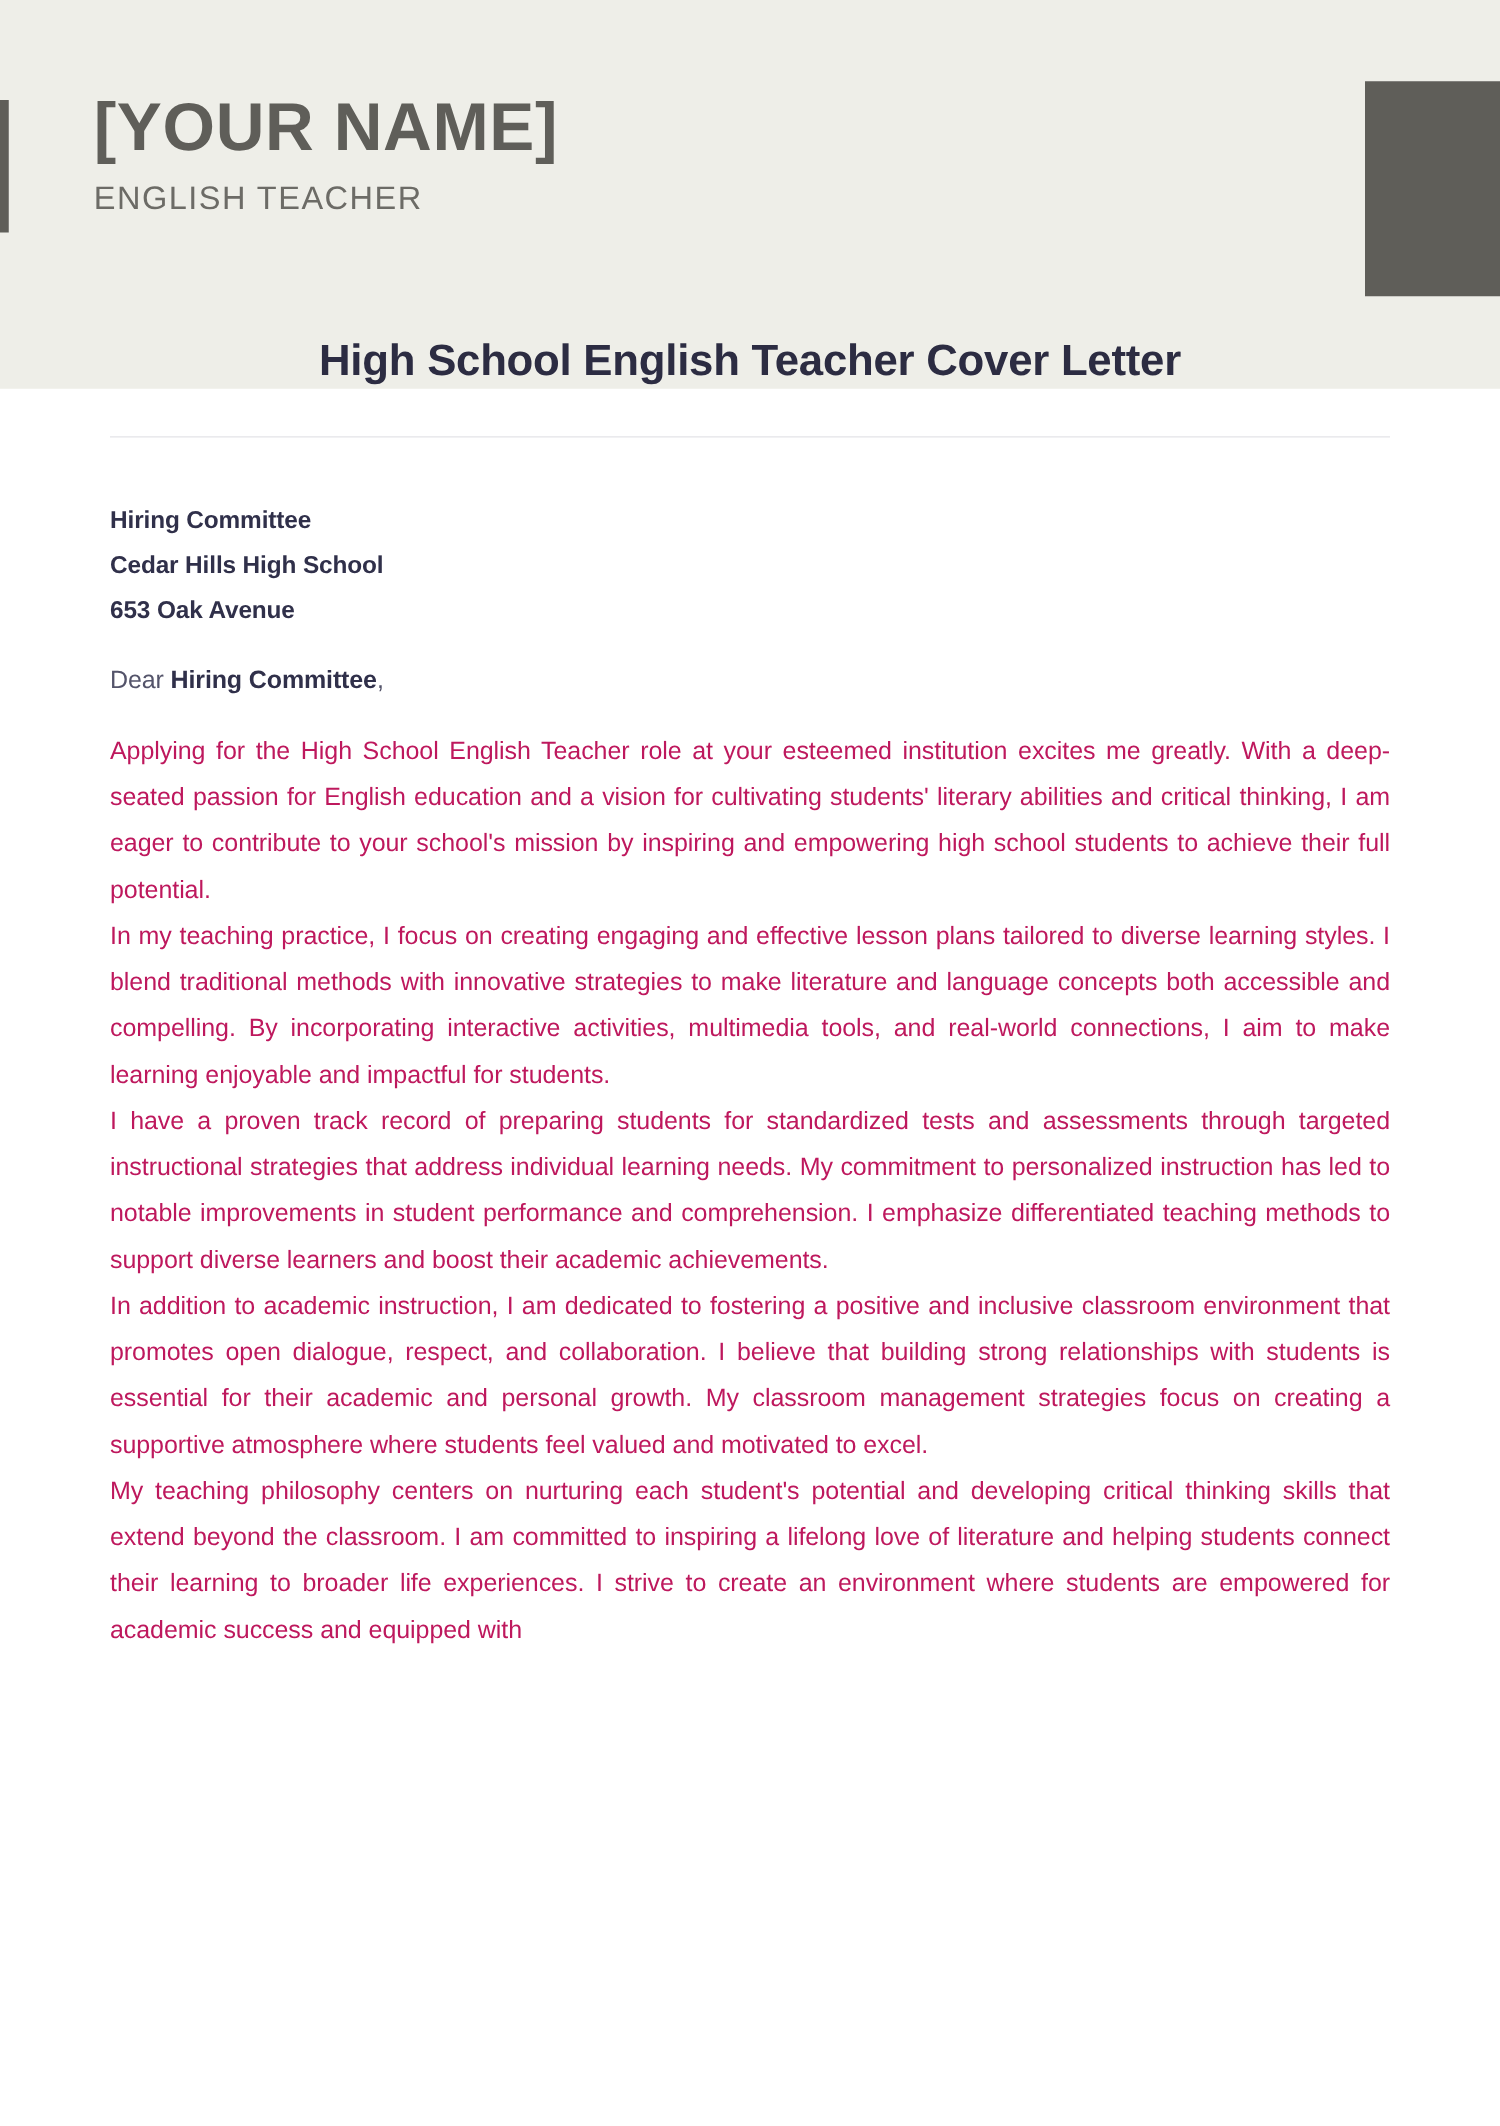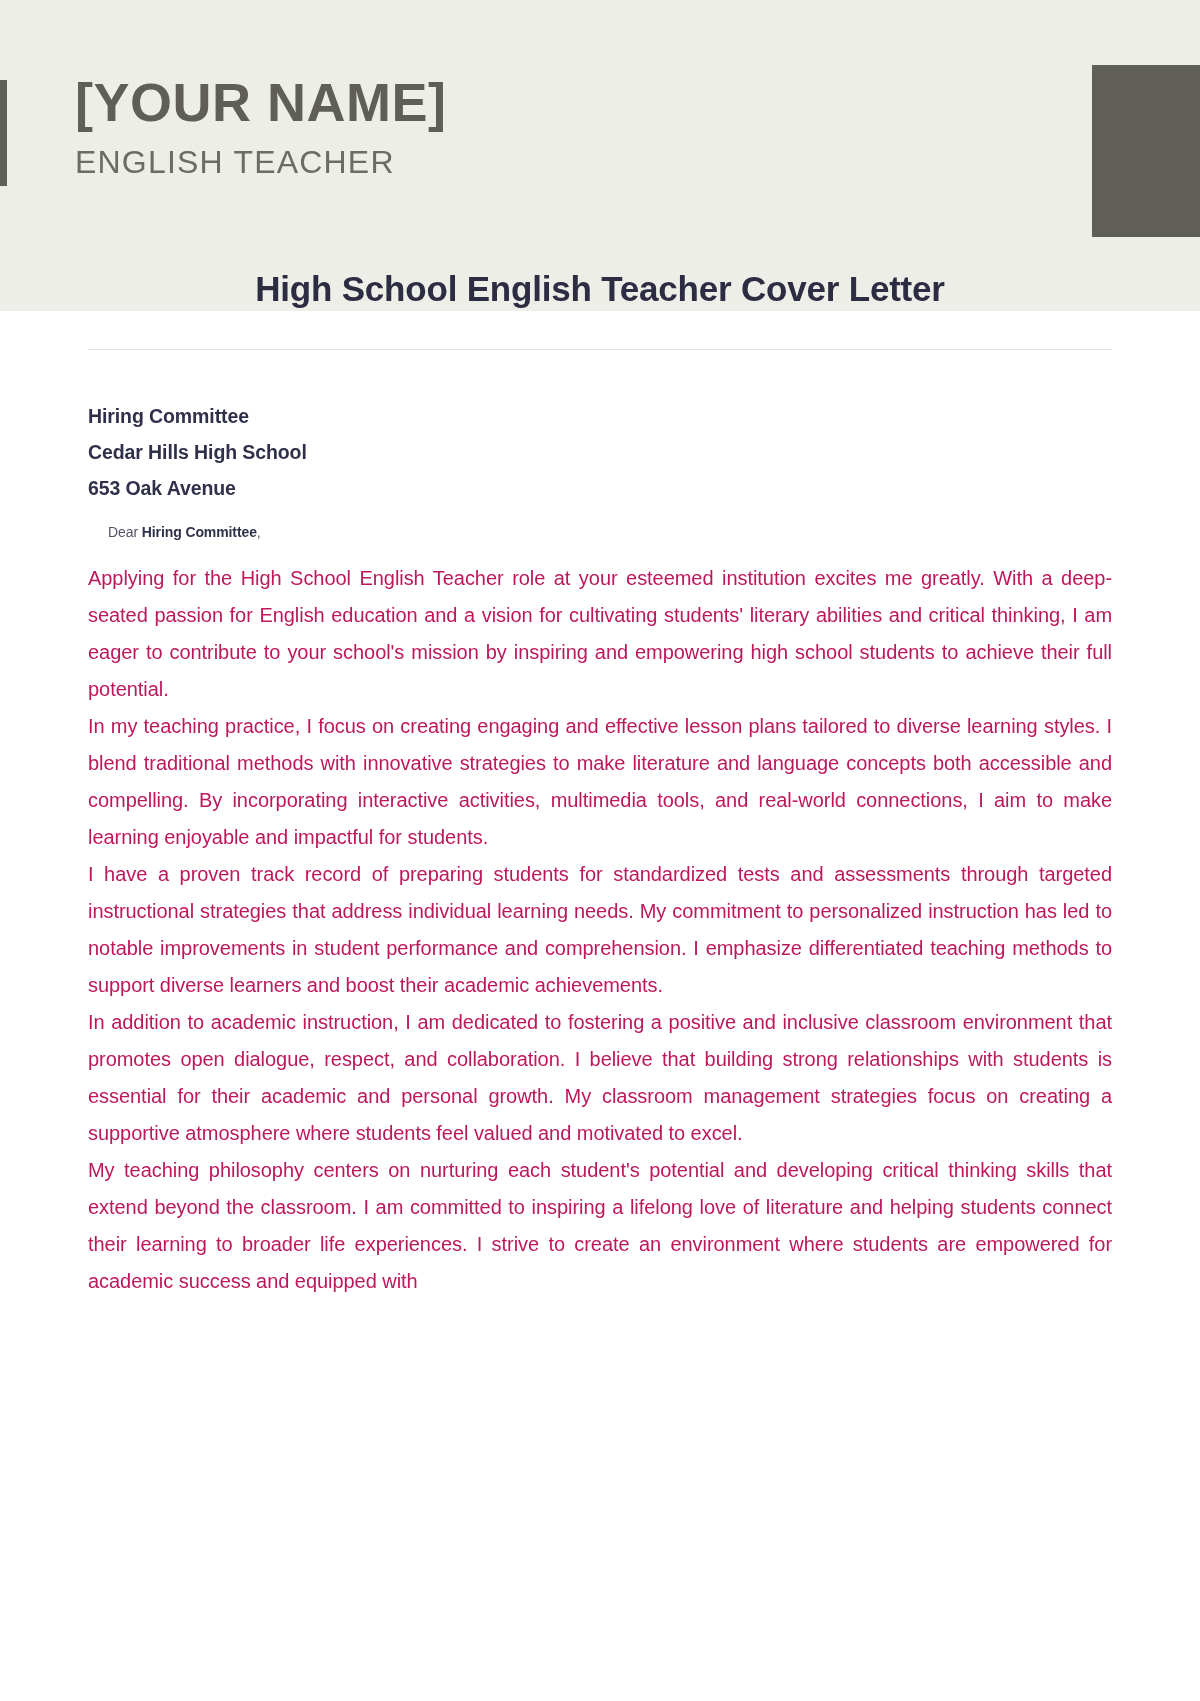--- a/index.html
+++ b/index.html
@@ -52,21 +52,21 @@
     font-size: 54px;
     font-weight: 700;
     color: #5f5e59;
     letter-spacing: 0.5px;
     line-height: 1.05;
     margin: 0;
     white-space: nowrap;
   }
 
   .identity-role {
-    font-size: 32px;
+    font-size: 26px;
     font-weight: 400;
     color: #6c6b66;
     letter-spacing: 1.2px;
     line-height: 1.2;
     margin: 12px 0 0 0;
     white-space: nowrap;
   }
 
   
   .letter {
@@ -101,26 +101,25 @@
 
   .addressee-line {
     font-size: 19.5px;
     font-weight: 700;
     color: #30304a;
     line-height: 1.85;
     letter-spacing: -0.1px;
   }
 
   .salutation {
-    font-size: 14px;
+    font-size: 20px;
     font-weight: 400;
     color: #54546a;
     line-height: 1.85;
     letter-spacing: -0.1px;
-    margin-left: 20px;
   }
   .salutation b {
     font-weight: 700;
     color: #30304a;
   }
 
   .body-paragraph {
     font-size: 20px;
     font-weight: 400;
     color: #be185d;

